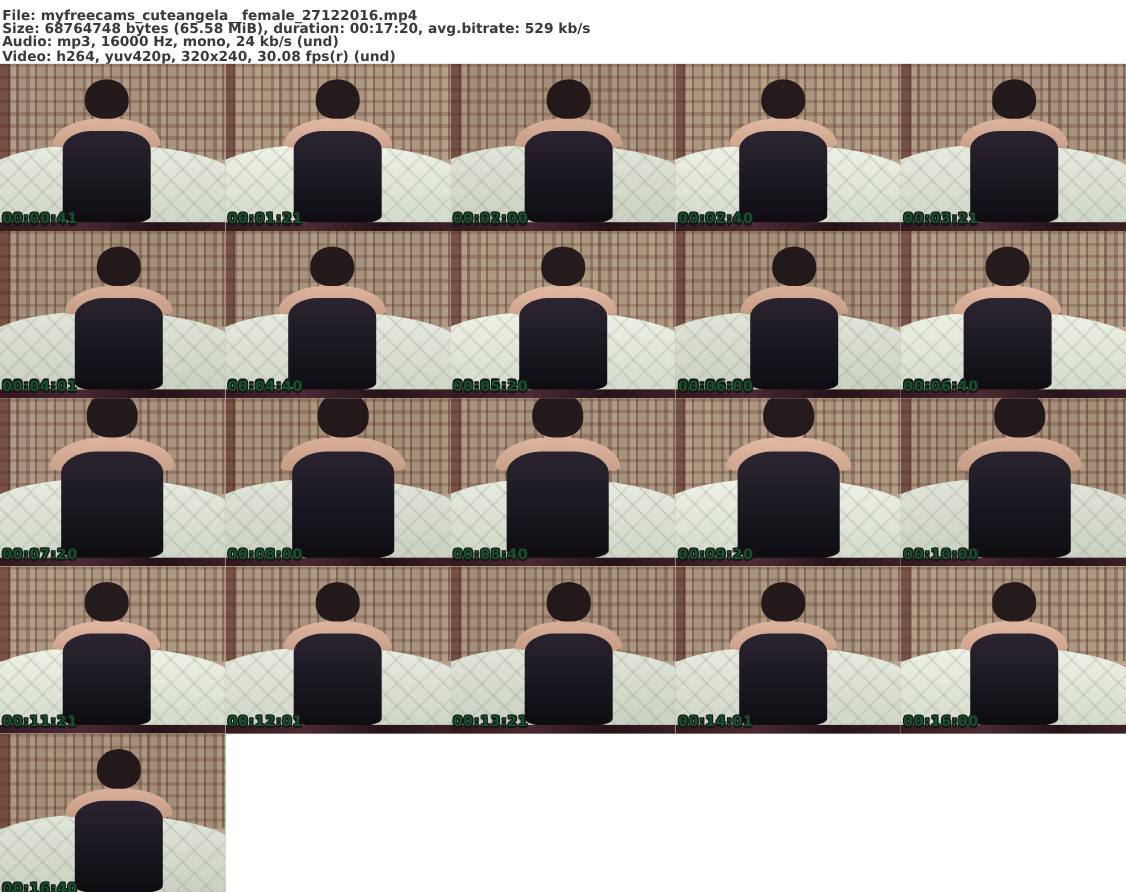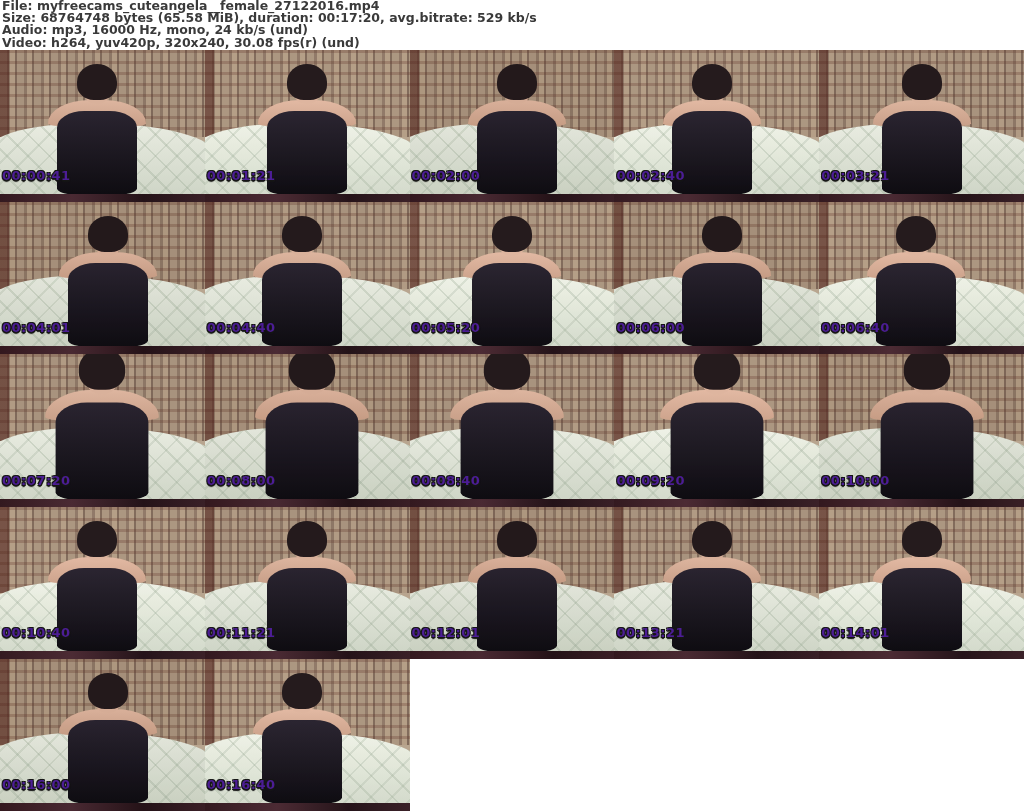--- a/index.html
+++ b/index.html
@@ -1,19 +1,19 @@
 <!DOCTYPE html>
 <html><head>
 <meta charset="utf-8">
 <style>
   html,body{margin:0;padding:0;background:#fff;}
   .page{width:1024px;height:811px;overflow:hidden;background:#fff;position:relative;
         font-family:"DejaVu Sans","Liberation Sans",sans-serif;}
   
-  .header{height:50px;background:#fff;padding:0 0 0 2px;
+  .header{height:50px;background:#fff;padding:8px 0 0 2px;
           font-weight:bold;font-size:12.5px;line-height:12.2px;color:#3a3a3a;
           white-space:nowrap;letter-spacing:0px;}
   
   .grid{display:grid;grid-template-columns:repeat(5,204.8px);grid-auto-rows:152.2px;}
   .cell{position:relative;overflow:hidden;background:#b8a58f;}
   .scene{position:absolute;inset:0;}
   
   .curtain{position:absolute;top:0;left:0;right:0;height:57%;
     background:
       linear-gradient(90deg, rgba(74,28,22,.55) 0 9px, rgba(74,28,22,0) 9px 12px),
@@ -39,22 +39,22 @@
   .face{width:24px;height:17px;background:#d9b19b;border-radius:0 0 50% 50%;
         margin-top:-13px;position:relative;z-index:1;}
   .shoulders{width:98px;height:26px;background:linear-gradient(#ddb59f,#c9a089);
              border-radius:48% 48% 12% 12% / 100% 100% 12% 12%;margin-top:-4px;}
   .torso{width:80px;height:84px;background:linear-gradient(180deg,#2a2430,#0e0c11);
          border-radius:34% 34% 26% 26% / 20% 20% 8% 8%;margin-top:-15px;}
   
   .frame-bottom{position:absolute;left:0;right:0;bottom:0;height:8px;
     background:linear-gradient(90deg,#33191f,#4a2a33 35%,#241318 70%,#3a2027);}
   
-  .ts{position:absolute;left:2px;bottom:19px;z-index:5;
-      font:bold 13px "DejaVu Sans",sans-serif;color:#4c1d95;letter-spacing:.5px;
+  .ts{position:absolute;left:2px;bottom:3px;z-index:5;
+      font:bold 13px "DejaVu Sans",sans-serif;color:#14532d;letter-spacing:.5px;
       text-shadow:-1px -1px 0 #151515,1px -1px 0 #151515,-1px 1px 0 #151515,
                   1px 1px 0 #151515,0 2px 1px #151515;}
   
   .cell:nth-child(2n) .scene{filter:brightness(1.025);}
   .cell:nth-child(3n) .scene{filter:brightness(.975) saturate(1.05);}
   .cell:nth-child(3n+1) .figure{left:47.5%;}
   .cell:nth-child(3n) .figure{left:52.5%;}
   
   .cell:nth-child(n+11):nth-child(-n+15) .figure{transform:translateX(-50%) scale(1.16);
     transform-origin:center bottom;}
@@ -285,34 +285,20 @@
           <div class="curtain"></div>
           <div class="bed"></div>
           <div class="figure">
             <div class="hair"></div>
             <div class="face"></div>
             <div class="shoulders"></div>
             <div class="torso"></div>
           </div>
           <div class="frame-bottom"></div>
         </div>
-        <span class="ts">00:10:40</span>
-      </div>
-      <div class="cell">
-        <div class="scene">
-          <div class="curtain"></div>
-          <div class="bed"></div>
-          <div class="figure">
-            <div class="hair"></div>
-            <div class="face"></div>
-            <div class="shoulders"></div>
-            <div class="torso"></div>
-          </div>
-          <div class="frame-bottom"></div>
-        </div>
         <span class="ts">00:11:21</span>
       </div>
       <div class="cell">
         <div class="scene">
           <div class="curtain"></div>
           <div class="bed"></div>
           <div class="figure">
             <div class="hair"></div>
             <div class="face"></div>
             <div class="shoulders"></div>

